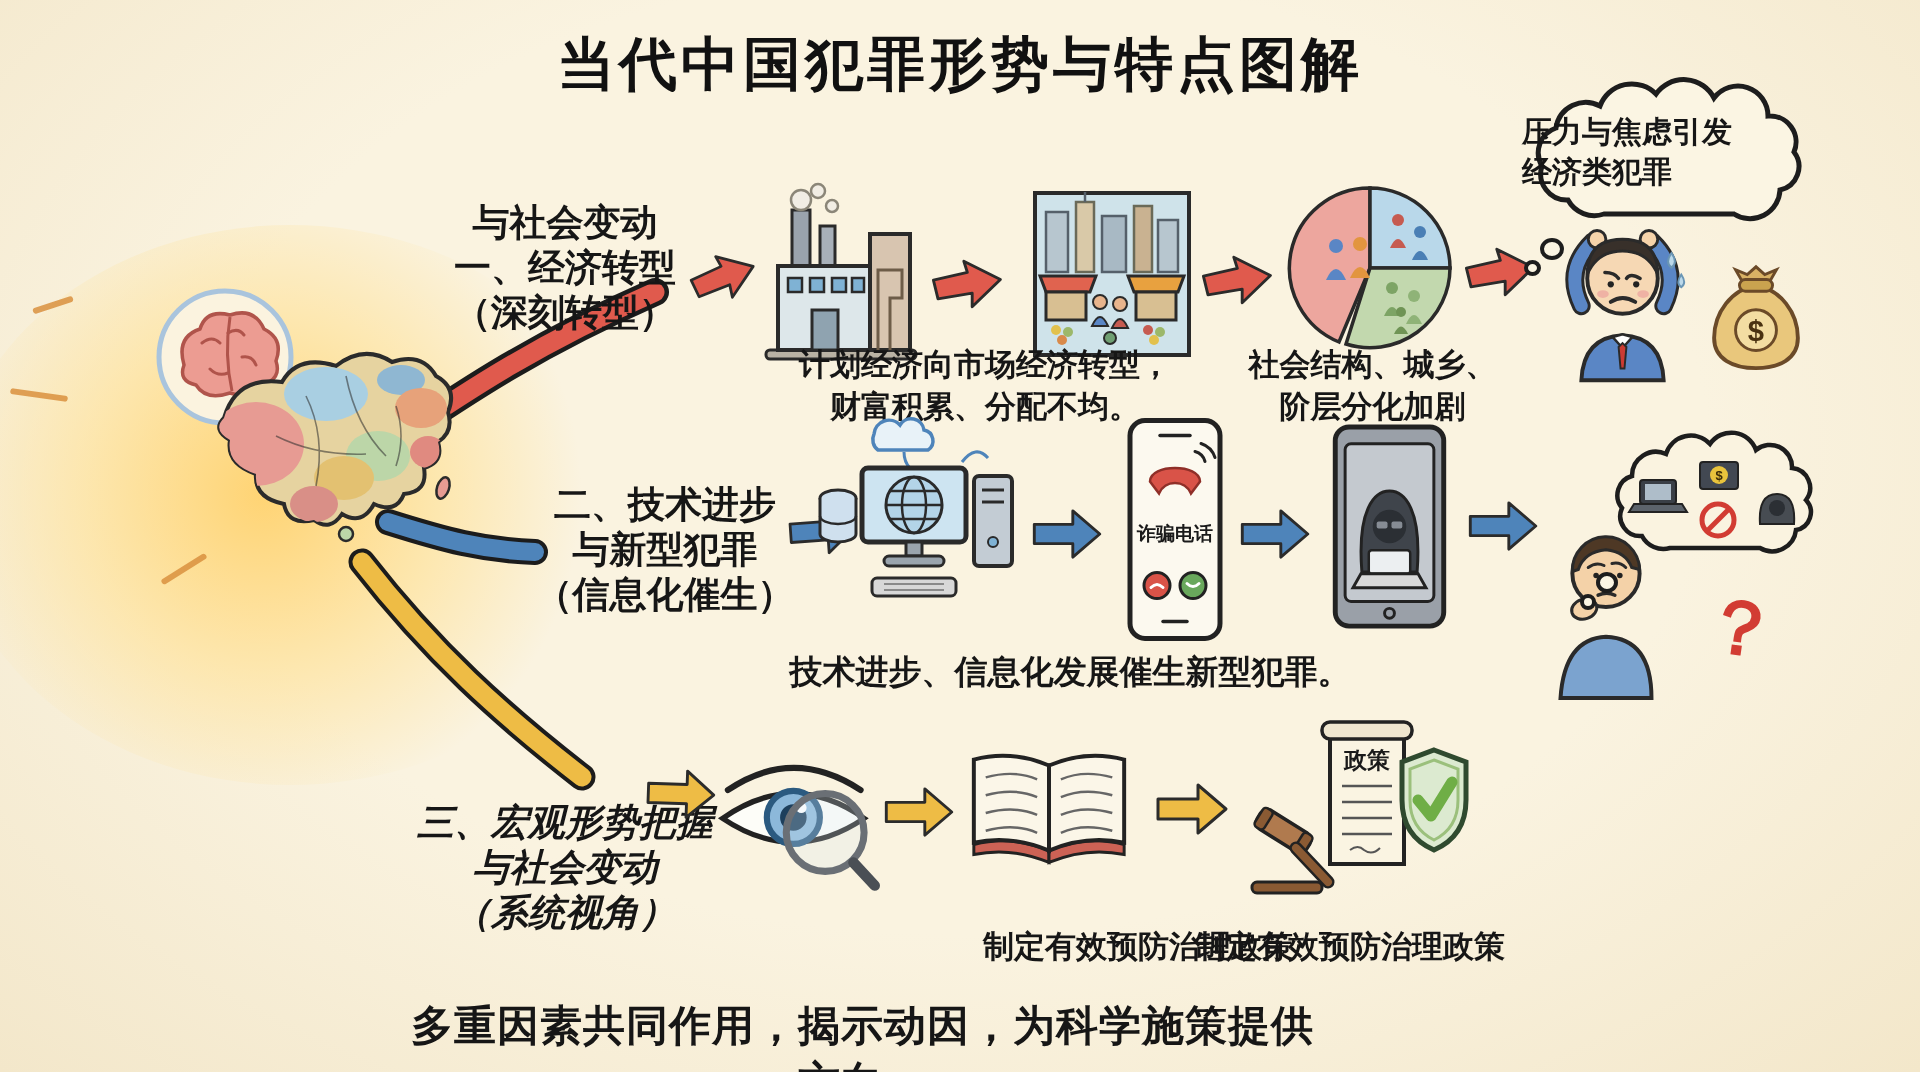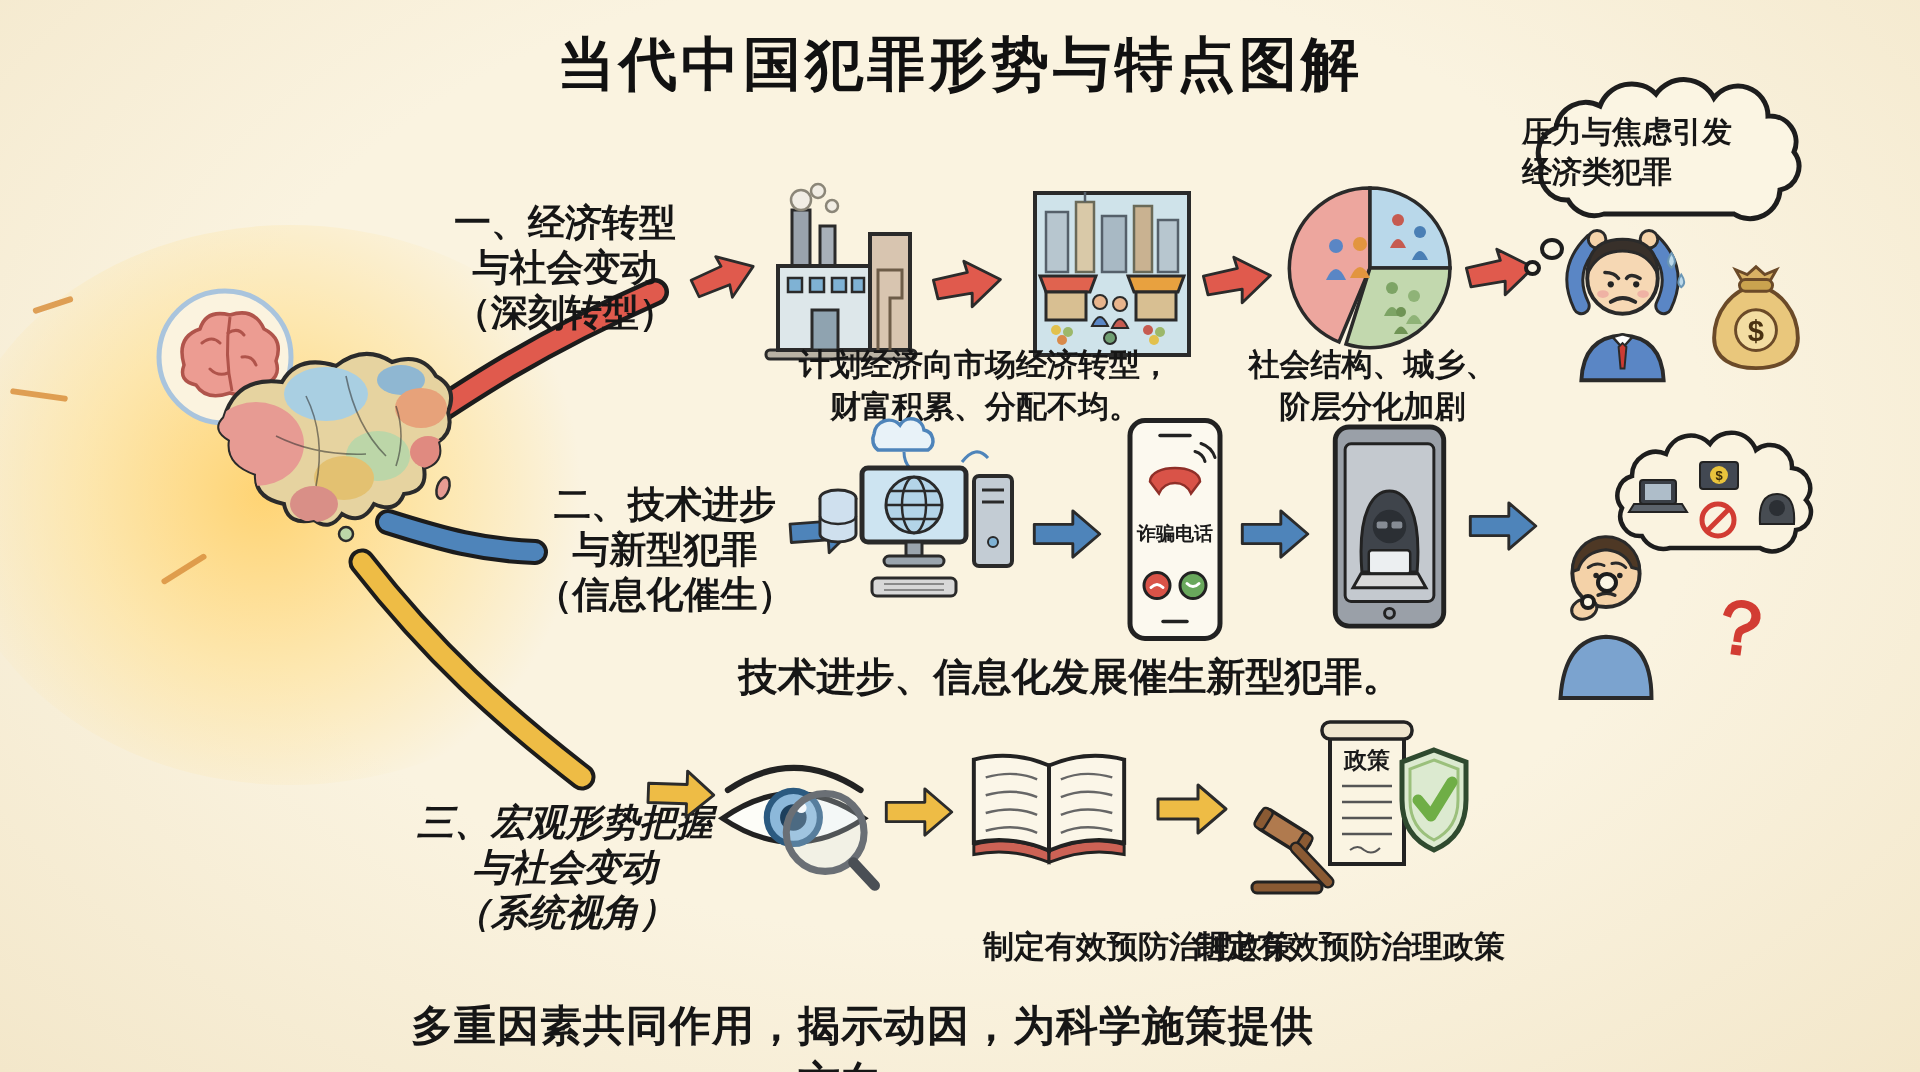--- a/index.html
+++ b/index.html
@@ -15,21 +15,21 @@
     color:#111;
   }
   .glow{
     left:-50px;top:225px;width:680px;height:560px;border-radius:50%;
     background:radial-gradient(circle at 46% 48%, rgba(255,210,110,.95) 0%, rgba(255,225,150,.65) 38%, rgba(250,240,215,0) 68%);
   }
   .ray{height:6px;background:#d9913e;border-radius:4px;opacity:.85;}
   .hub-label{line-height:46px;font-size:36px;text-align:center;}
   .blabel{line-height:45px;font-size:37px;text-align:center;}
   .cap{font-size:31px;line-height:42px;text-align:center;}
-  .cap2{font-size:39px;text-align:center;}
+  .cap2{font-size:33px;text-align:center;}
   .bubtxt{font-size:30px;text-align:left;line-height:40px;}
   .footer{font-size:42px;text-align:center;letter-spacing:1px;}
   .qmark{font-size:76px;color:#d23c33;transform:rotate(8deg);}
   .dotc{border:4px solid #1d1d1d;background:#fbf5e3;border-radius:50%;}
   svg{overflow:visible;}
   .arrow{position:absolute;}
 </style>
 </head>
 <body>
 
@@ -75,22 +75,22 @@
       <ellipse cx="232" cy="116" rx="18" ry="16" fill="#e08a80"></ellipse>
       <ellipse cx="118" cy="168" rx="24" ry="18" fill="#d98f87"></ellipse>
       <path d="M110,60 Q130,100 120,150 M150,40 Q160,90 190,120 M80,100 Q120,120 170,118 M200,70 Q210,100 200,130" stroke="#2b2b2b" stroke-width="1.6" fill="none" opacity="0.55"></path>
     </g>
     <ellipse cx="247" cy="152" rx="6" ry="11" fill="#e79b93" stroke="#2b2b2b" stroke-width="2.5" transform="rotate(18 247 152)"></ellipse>
     <circle cx="150" cy="198" r="7" fill="#bcd6a8" stroke="#2b2b2b" stroke-width="2.5"></circle>
   </svg>
 
 
   <div class="abs blabel" style="left:415px;top:200px;width:300px;">
+    <div>与社会变动</div>
     <div>一、经济转型</div>
-    <div>与社会变动</div>
     <div>（深刻转型）</div>
   </div>
 
   <svg class="arrow" style="left:692px;top:252px;transform:rotate(-20deg);" width="64" height="50" viewBox="0 0 70 54">
     <polygon points="0,18 36,15 34,3 69,27 36,51 38,37 2,38" stroke="#2b2b2b" stroke-width="3" stroke-linejoin="round" fill="#e05a4d"></polygon>
   </svg>
 
   <svg class="abs" style="left:758px;top:182px;" width="165" height="182" viewBox="0 0 165 182">
     <rect x="8" y="168" width="150" height="9" rx="4" fill="#b9b2a4" stroke="#2a2a2a" stroke-width="3"></rect>
     <rect x="34" y="28" width="18" height="62" fill="#9aa3ad" stroke="#2a2a2a" stroke-width="3"></rect>

